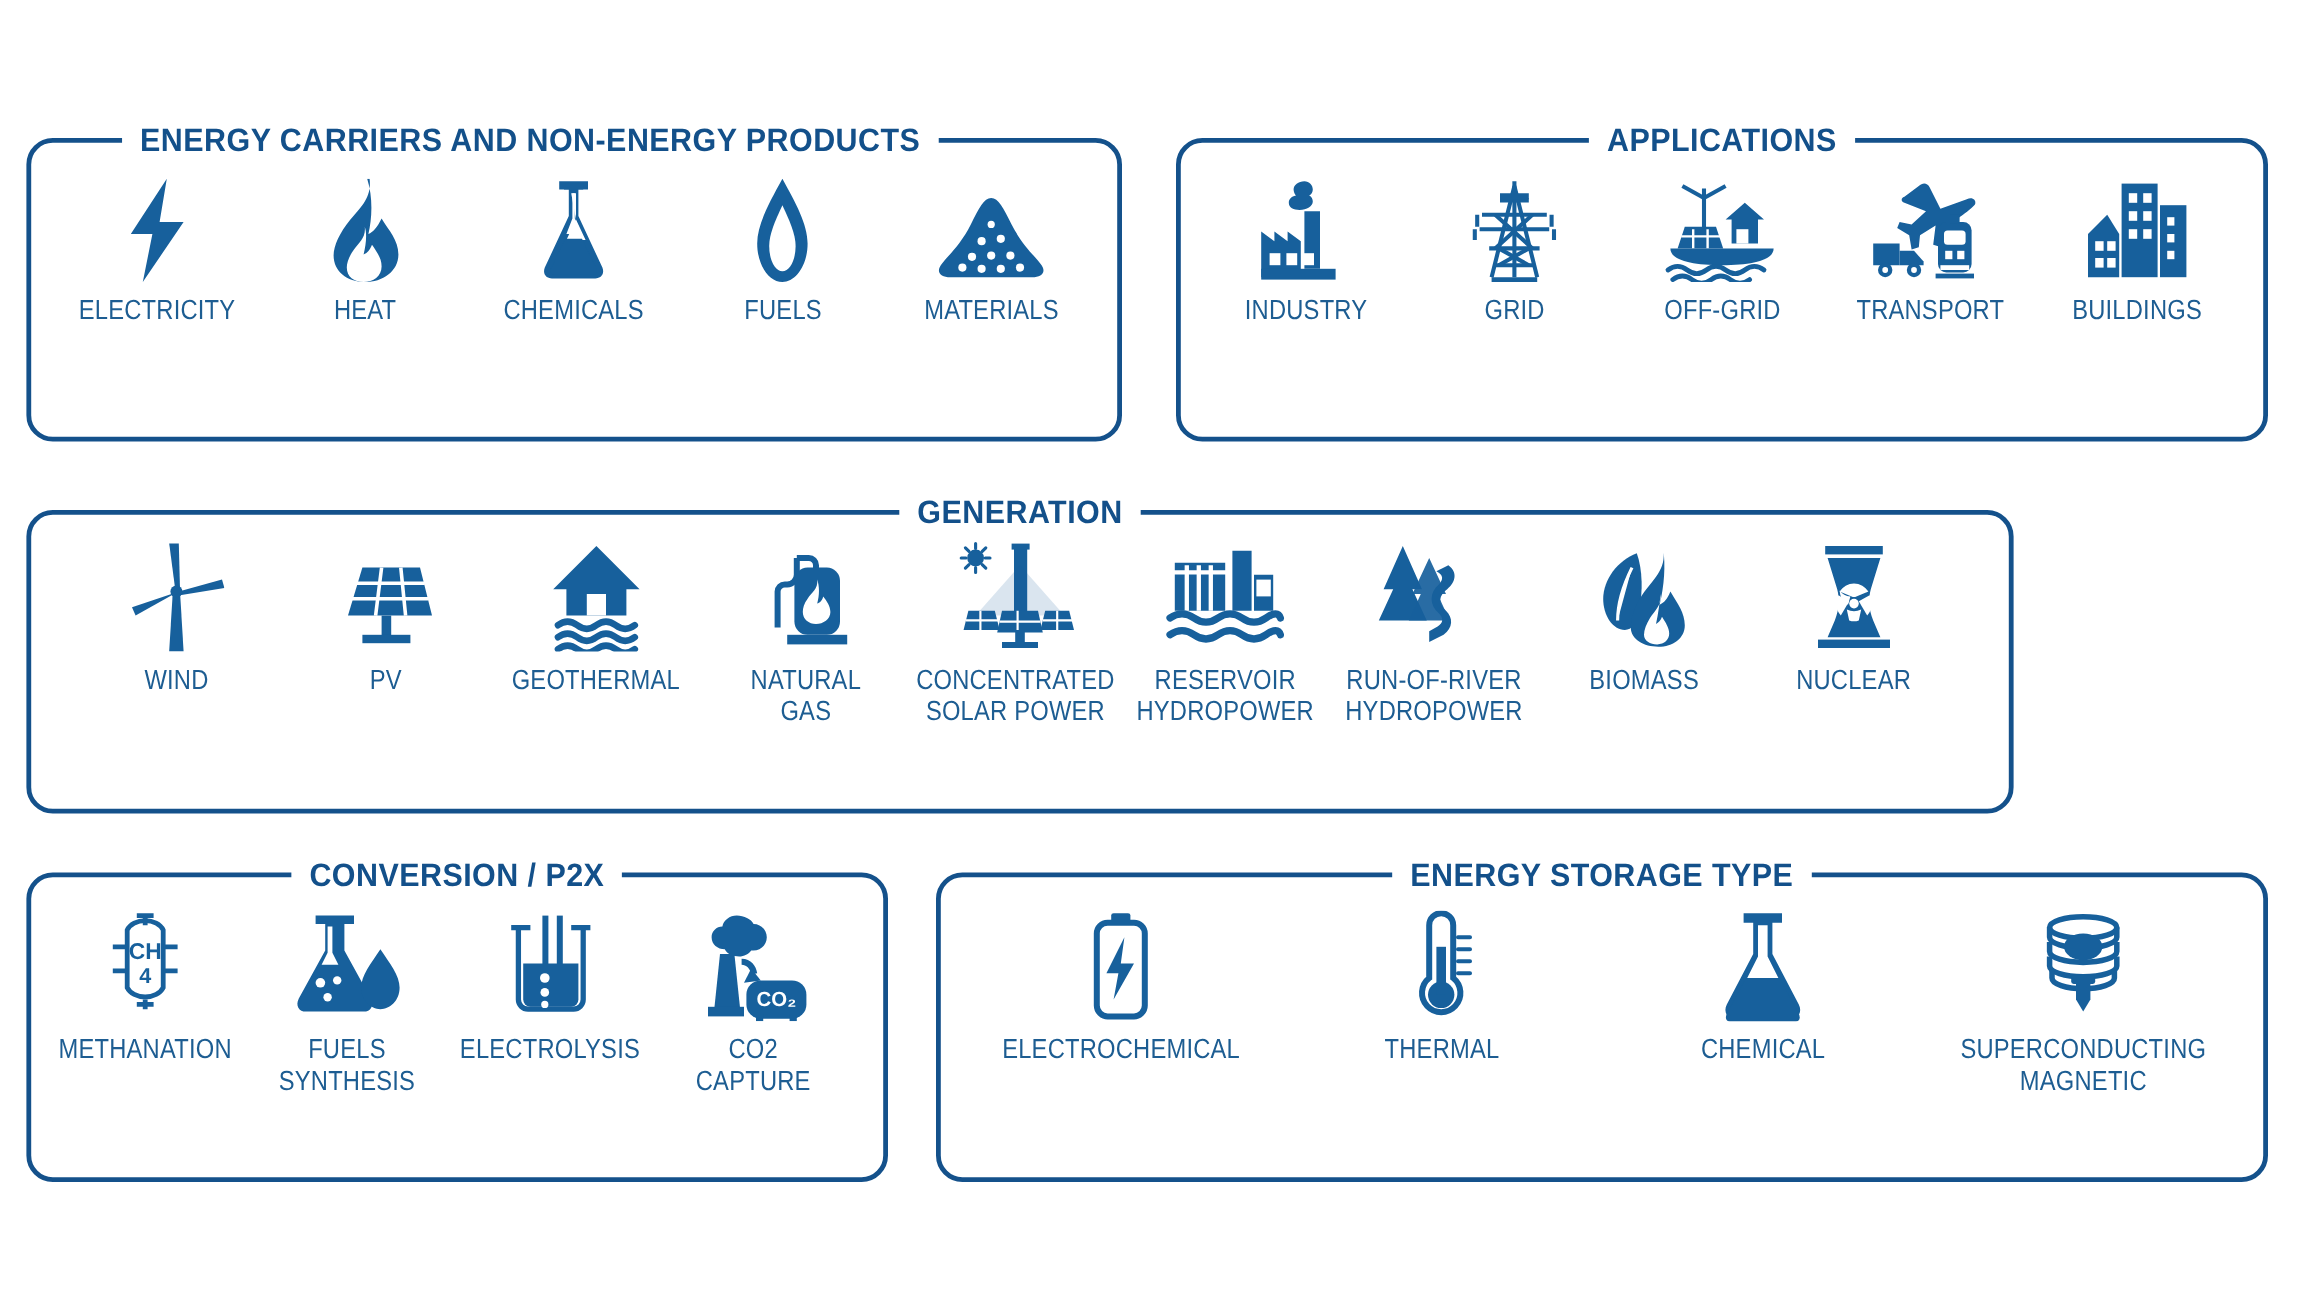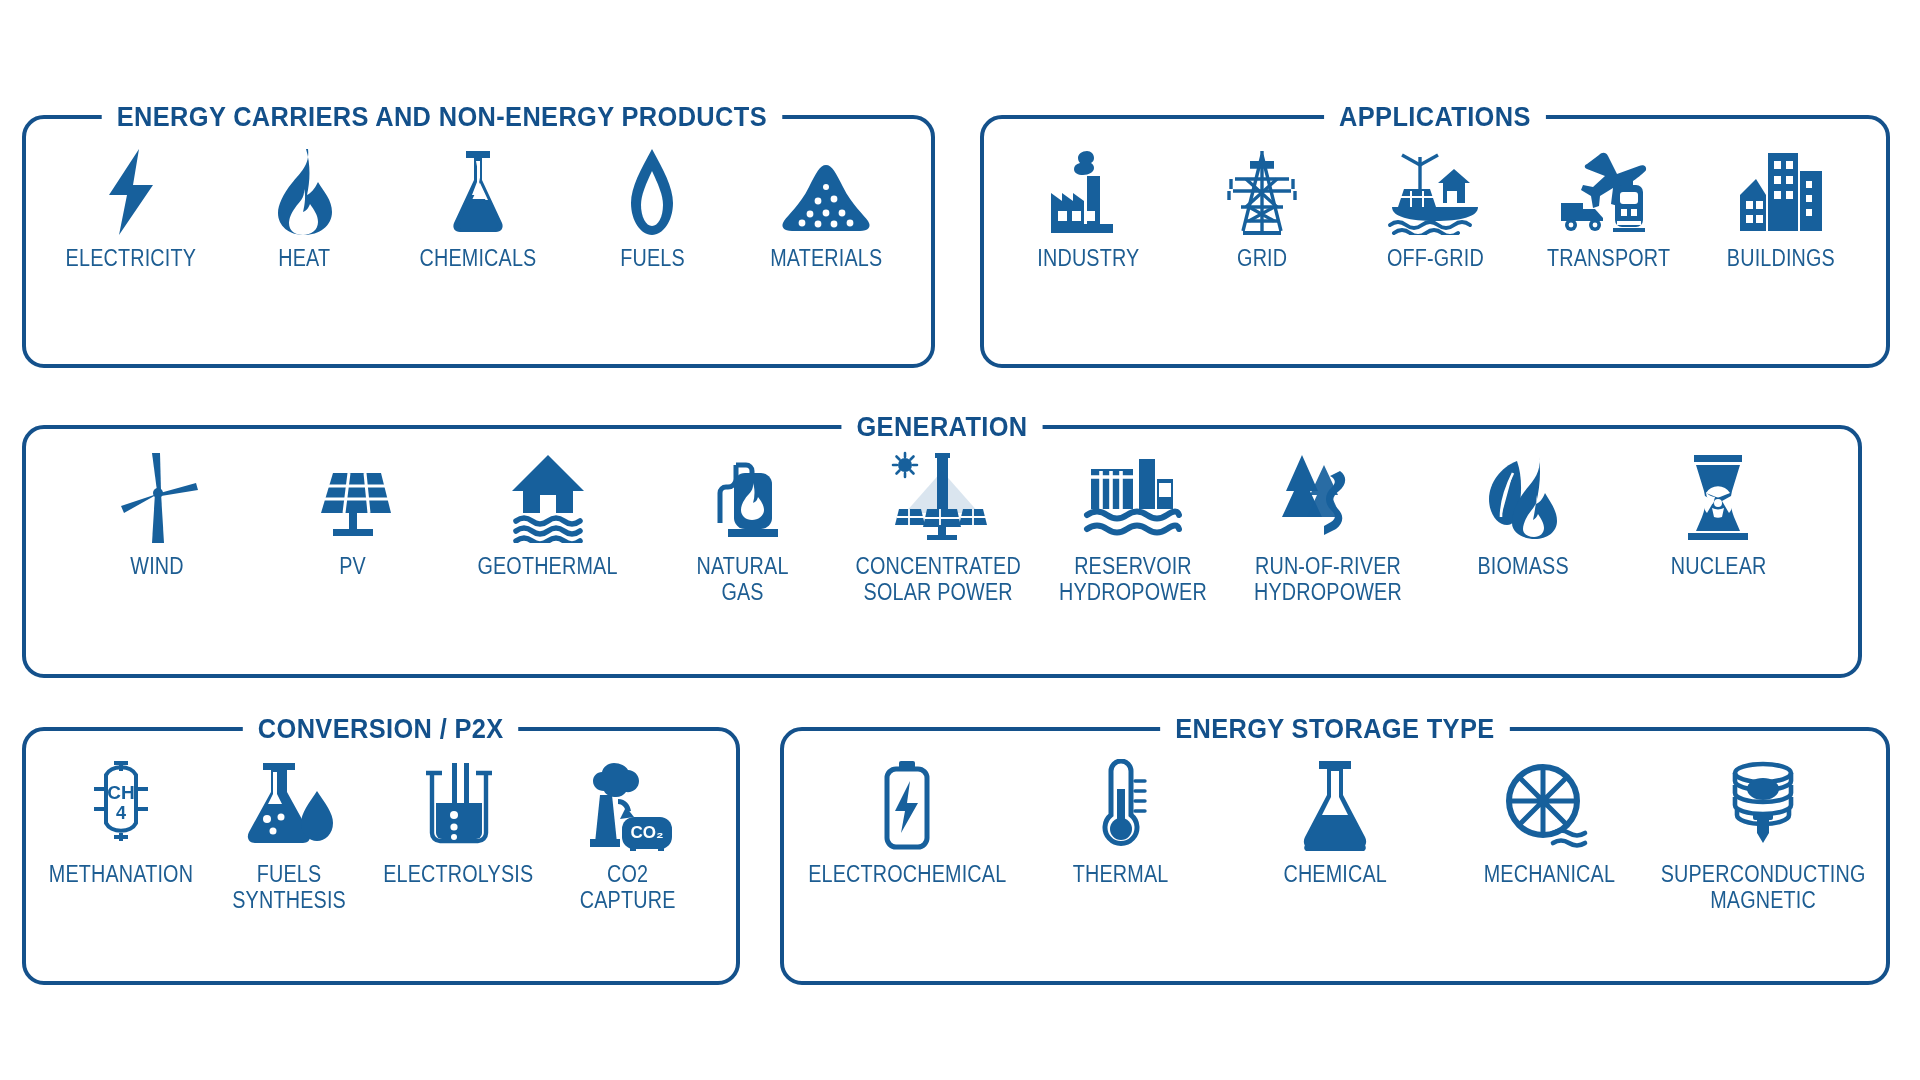--- a/index.html
+++ b/index.html
@@ -76,21 +76,21 @@
     line-height:26px;
     text-align:center;
     white-space:pre-line;
     transform:scaleX(.86);
     letter-spacing:.2px;
   }
 
   
   #panel-carriers{left:22px;top:115px;width:913px;height:253px;}
   #panel-applications{left:980px;top:115px;width:910px;height:253px;}
-  #panel-generation{left:22px;top:425px;width:1840px;height:253px;}
+  #panel-generation{left:22px;top:425px;width:1656px;height:253px;}
   #panel-conversion{left:22px;top:727px;width:718px;height:258px;}
   #panel-storage{left:780px;top:727px;width:1110px;height:258px;}
 
   #panel-carriers .items{padding-top:30px;}
   #panel-applications .items{padding-top:30px;}
   #panel-generation .items{padding-top:22px;padding-left:34px;padding-right:42px;}
   #panel-conversion .items{padding-top:28px;padding-left:10px;padding-right:24px;}
   #panel-storage .items{padding-top:28px;padding-left:16px;padding-right:16px;}
 
   #panel-generation .item{width:168px;}
@@ -561,36 +561,20 @@
         <div class="ico ico-h92" style="color: rgb(23, 96, 156);">
           <svg width="72" height="92" viewBox="0 0 72 92">
             <path fill="currentColor" d="M20 2h32v8h-8v26l22 42c3 6 0 12-7 12H13c-7 0-10-6-7-12l22-42V10h-8z"></path>
             <path fill="#fff" d="M32 12h8v26l9 18H23l9-18z"></path>
             <path fill="currentColor" d="M22 56h28l16 30c2 4 0 7-5 7H11c-5 0-7-3-5-7z"></path>
           </svg>
         </div>
         <div class="lbl" style="color: rgb(29, 93, 146);">CHEMICAL</div>
       </div>
 
-      <div class="item">
-        <div class="ico ico-h92" style="color: rgb(23, 96, 156);">
-          <svg width="100" height="92" viewBox="0 0 100 92">
-            <circle cx="44" cy="42" r="34" fill="none" stroke="currentColor" stroke-width="6"></circle>
-            <g stroke="currentColor" stroke-width="5">
-              <path d="M44 8v68 M10 42h68 M20 18 L68 66 M68 18 L20 66"></path>
-            </g>
-            <circle cx="44" cy="42" r="5" fill="currentColor"></circle>
-            <g stroke="currentColor" stroke-width="4.6" fill="none" stroke-linecap="round">
-              <path d="M54 74q8-5 16 0t16 0"></path>
-              <path d="M54 84q8-5 16 0t16 0"></path>
-            </g>
-          </svg>
-        </div>
-        <div class="lbl" style="color: rgb(29, 93, 146);">MECHANICAL</div>
-      </div>
 
       <div class="item">
         <div class="ico ico-h92" style="color: rgb(23, 96, 156);">
           <svg width="92" height="92" viewBox="0 0 92 92">
             <g fill="none" stroke="currentColor" stroke-width="4.6">
               <ellipse cx="46" cy="14" rx="28" ry="9"></ellipse>
               <path d="M18 14v8a28 9 0 0 0 56 0v-8"></path>
               <path d="M18 26v8a28 9 0 0 0 56 0v-8"></path>
               <path d="M18 38v8a28 9 0 0 0 56 0v-8"></path>
               <path d="M20 50v6a26 9 0 0 0 52 0v-6"></path>

